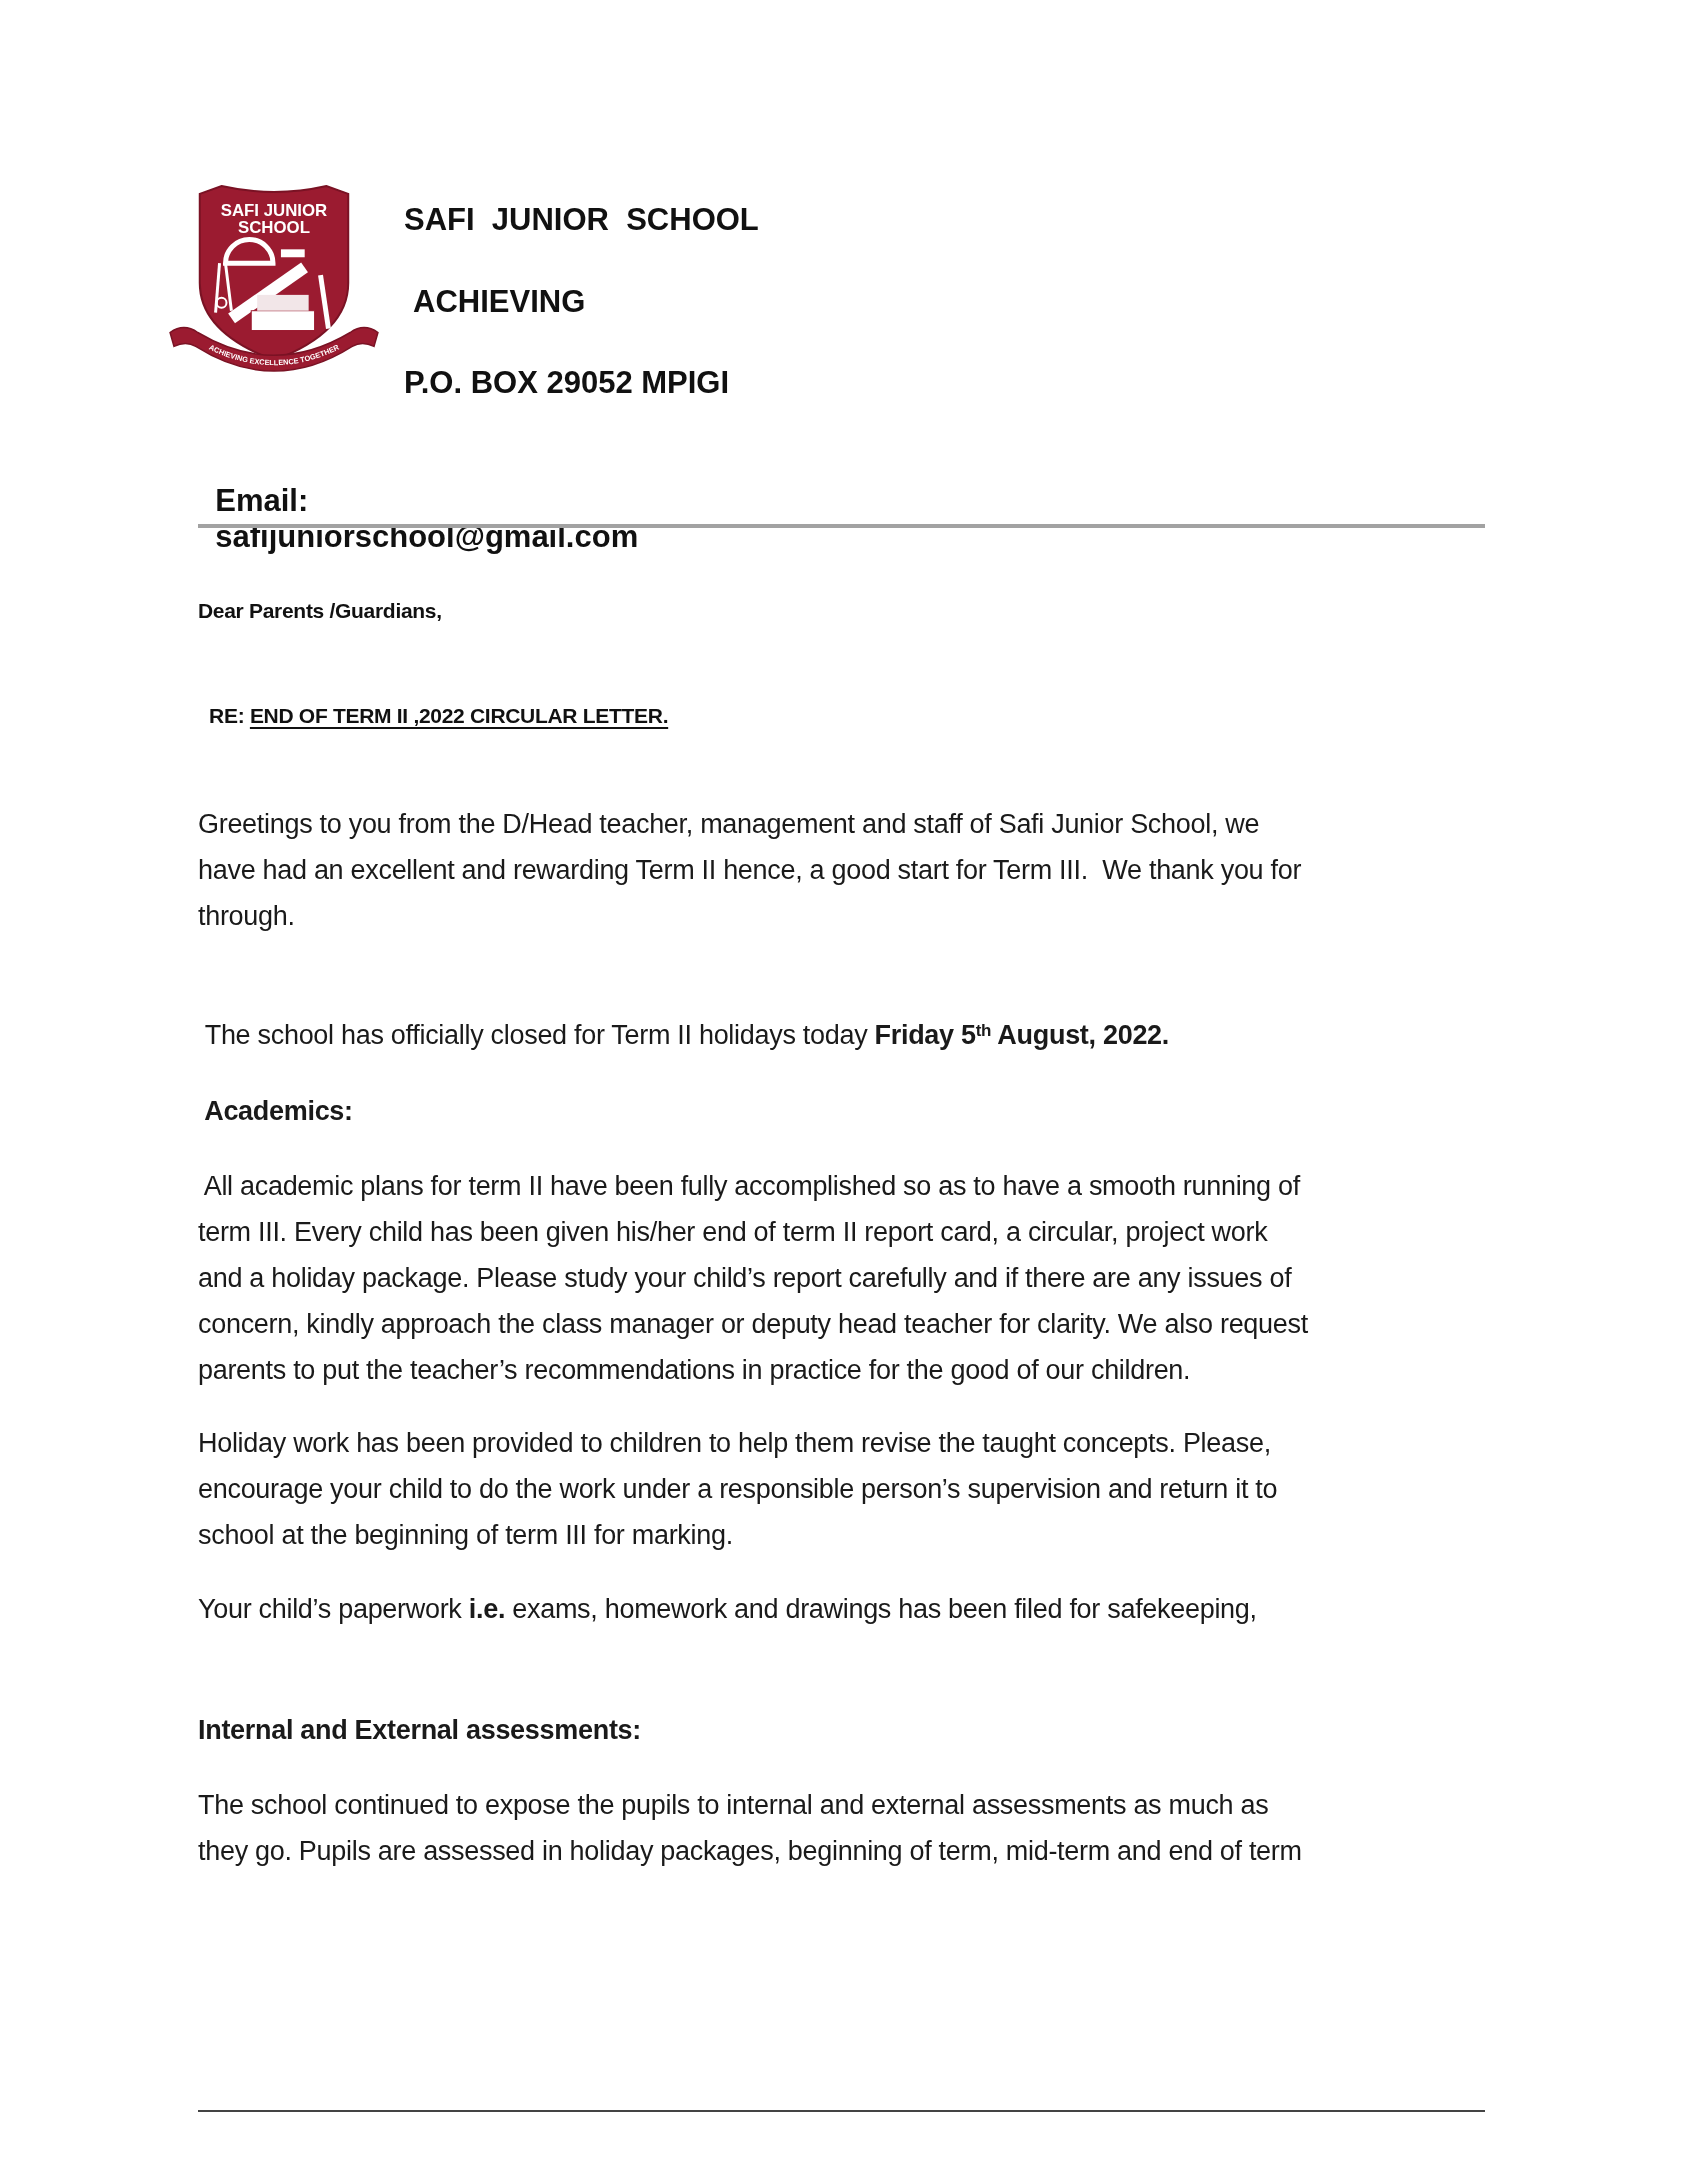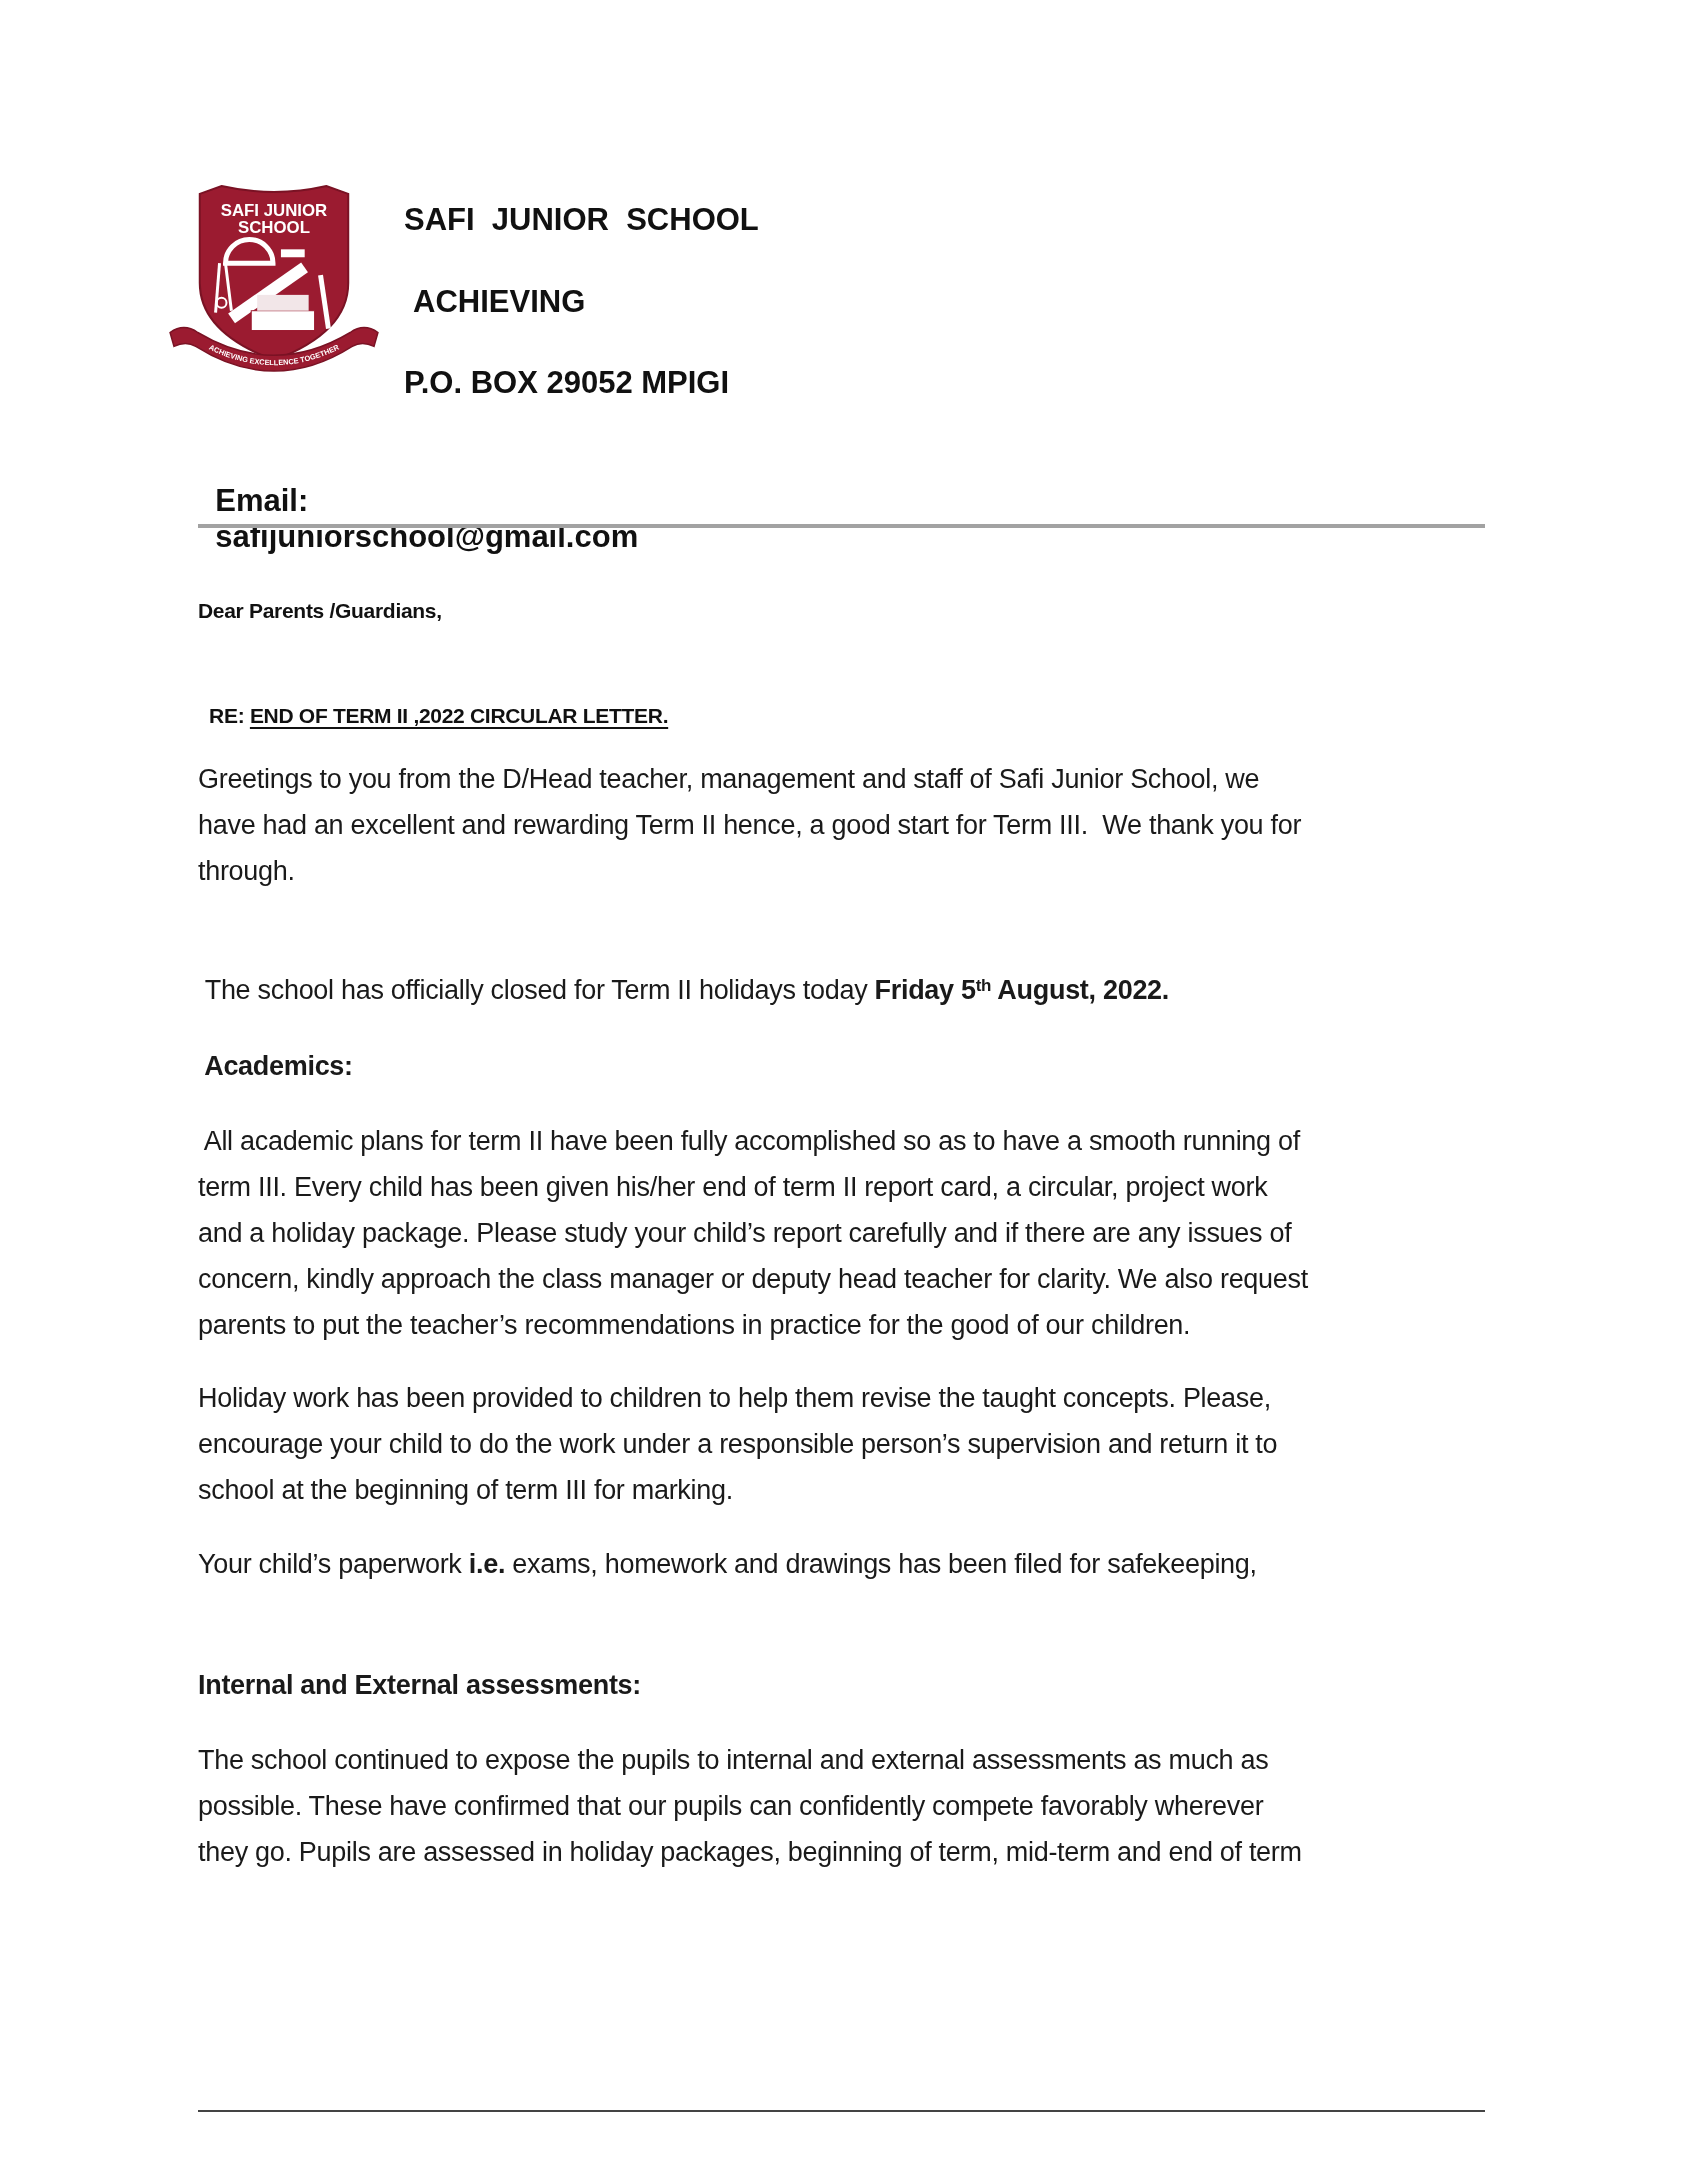--- a/index.html
+++ b/index.html
@@ -6,21 +6,21 @@
   body { width:1683px; height:2178px; position:relative; overflow:hidden;
          font-family:"Liberation Sans", sans-serif; color:#111; }
   .abs { position:absolute; white-space:pre; }
   .hdr { font-weight:bold; font-size:31px; letter-spacing:0px; color:#111; }
   .greet { font-weight:bold; font-size:21px; letter-spacing:-0.3px; }
   .body-line { font-size:27px; letter-spacing:-0.3px; color:#1a1a1a; line-height:46px; height:46px; }
   .bold { font-weight:bold; }
   .u { text-decoration:underline; text-decoration-thickness:2px; text-underline-offset:4px; }
   .rule-top { position:absolute; left:198px; top:524px; width:1287px; height:4px; background:#a2a2a2; }
   .rule-bottom { position:absolute; left:198px; top:2110px; width:1287px; height:2px; background:#444; }
-  .para { position:absolute; left:198px; width:1307px; }
+  .para { position:absolute; left:198px; width:1307px;margin-top:45px; }
   .para .line { display:block; white-space:pre; }
   sup.s { font-size:17px; vertical-align:top; position:relative; top:-4px; }
   .logo { position:absolute; left:164px; top:184px; width:220px; height:198px; }
 </style>
 </head>
 <body>
 
 <svg class="logo" viewBox="0 0 222 200" xmlns="http://www.w3.org/2000/svg">
 
   <path d="M36 10 L58 2 Q111 14 164 2 L186 10 L186 100 Q186 150 111 178 Q36 150 36 100 Z" fill="#9b1b30" stroke="#7a1224" stroke-width="2"></path>
@@ -92,18 +92,17 @@
 
 <div class="para" style="top:1541px;">
   <span class="line body-line"><span>Your child’s paperwork </span><span class="bold">i.e.</span><span> exams, homework and drawings has been filed for safekeeping,</span></span>
 </div>
 
 <div class="para" style="top:1662px;">
   <span class="line body-line bold">Internal and External assessments:</span>
 </div>
 <div class="para" style="top:1737px;">
   <span class="line body-line">The school continued to expose the pupils to internal and external assessments as much as</span>
-  <span class="line body-line">possible. These have confirmed that our pupils can confidently compete favorably wherever</span>
   <span class="line body-line">they go. Pupils are assessed in holiday packages, beginning of term, mid-term and end of term</span>
 </div>
 
 <div class="rule-bottom"></div>
 
 
 </body></html>

